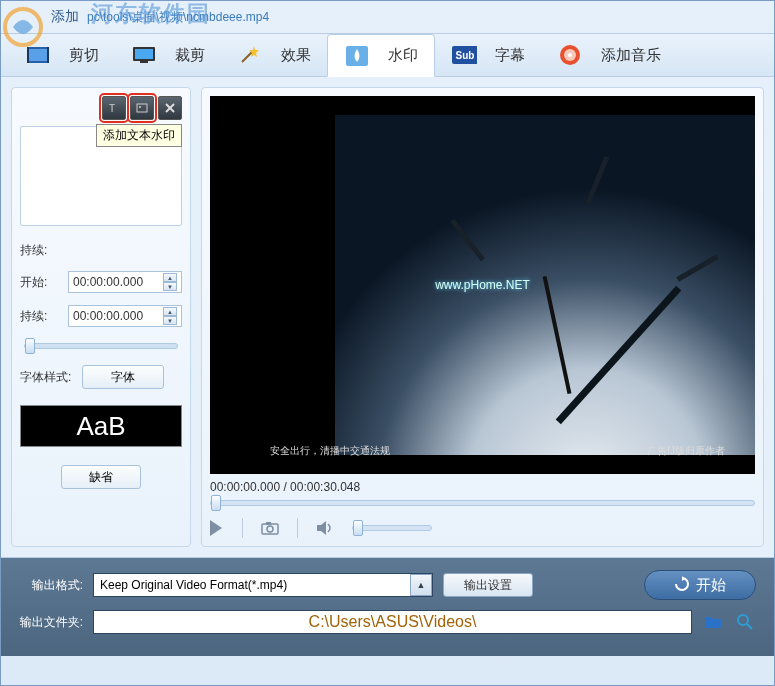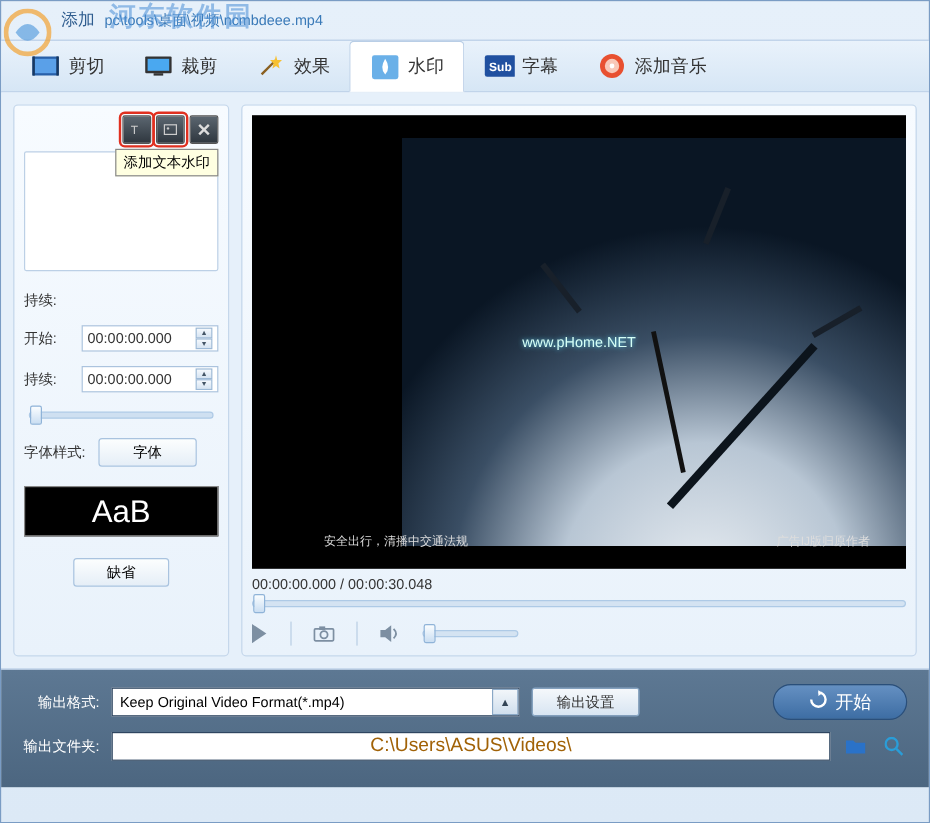--- a/index.html
+++ b/index.html
@@ -6,21 +6,21 @@
 body { background: #fff; width: 775px; height: 686px; overflow: hidden; }
 .window { border: 1px solid #7a9cc4; width: 775px; height: 686px; background: linear-gradient(#e6f0fa,#dce9f6); position: relative; }
 .titlebar { height: 28px; background: linear-gradient(#eaf3fc,#d3e5f7); display: flex; align-items: center; padding: 0 6px; color: #2b4c78; font-size: 12px; position: relative; }
 .titlebar-icon { width: 18px; height: 18px; margin-right: 6px; display: inline-flex; align-items: center; justify-content: center; }
 .win-controls { position: absolute; right: 4px; top: 3px; display: flex; gap: 2px; }
 .win-btn { width: 24px; height: 20px; background: linear-gradient(#fcfefe,#d7e7f7); border: 1px solid #8aaed6; display: flex; align-items: center; justify-content: center; font-size: 11px; color: #3a5b86; cursor: pointer; }
 .subheader { height: 32px; padding: 2px 10px; display: flex; align-items: center; font-size: 13px; color: #2f5d8f; position: relative; }
 .overlay-logo { position: absolute; left: 2px; top: 6px; font-size: 26px; font-weight: bold; color: #4a8fd6; opacity: 0.7; pointer-events: none; text-shadow: 1px 1px #fff; }
 .overlay-text { font-size: 22px; font-weight: bold; color: #4a8fd6; opacity: 0.55; margin-left: 46px; letter-spacing: 2px; }
 .tabbar { height: 44px; background: linear-gradient(#e9f2fb,#d6e6f5); border-top: 1px solid #b9cee6; border-bottom: 1px solid #b9cee6; display: flex; align-items: stretch; padding-left: 8px; }
-.tab { display: flex; align-items: center; padding: 0 16px; font-size: 15px; color: #333; cursor: pointer; gap: 6px; }
+.tab { display: flex; align-items: center; padding: 0 16px; font-size: 15px; color: #333; cursor: pointer; gap: 18px; }
 .tab.active { background: #fff; border: 1px solid #b9cee6; border-bottom: 1px solid #fff; margin-bottom: -1px; border-radius: 4px 4px 0 0; }
 .tab-icon { width: 26px; height: 22px; display: inline-flex; align-items: center; justify-content: center; }
 .main { display: flex; padding: 10px; gap: 10px; height: 480px; background: #e6f0fa; }
 .left-panel { width: 180px; background: linear-gradient(#f7fbff,#e9f2fb); border: 1px solid #c5d7eb; border-radius: 4px; padding: 8px; display: flex; flex-direction: column; }
 .wm-btn-row { display: flex; gap: 4px; justify-content: flex-end; margin-bottom: 6px; position: relative; }
 .wm-btn { width: 24px; height: 24px; background: linear-gradient(#5b6670,#2f373f); border: 1px solid #555; display: flex; align-items: center; justify-content: center; color: #ddd; font-size: 11px; cursor: pointer; border-radius: 2px; }
 .wm-btn.outlined { outline: 2px solid #e03020; outline-offset: 1px; }
 .preview-area { height: 100px; background: #fff; border: 1px solid #bcd0e6; border-radius: 2px; margin-bottom: 10px; }
 .tooltip { position: absolute; top: 28px; left: 76px; background: #ffffe1; border: 1px solid #888; font-size: 12px; padding: 2px 6px; white-space: nowrap; z-index: 10; }
 .form-row { display: flex; align-items: center; margin: 6px 0; font-size: 12px; color: #333; gap: 6px; }

